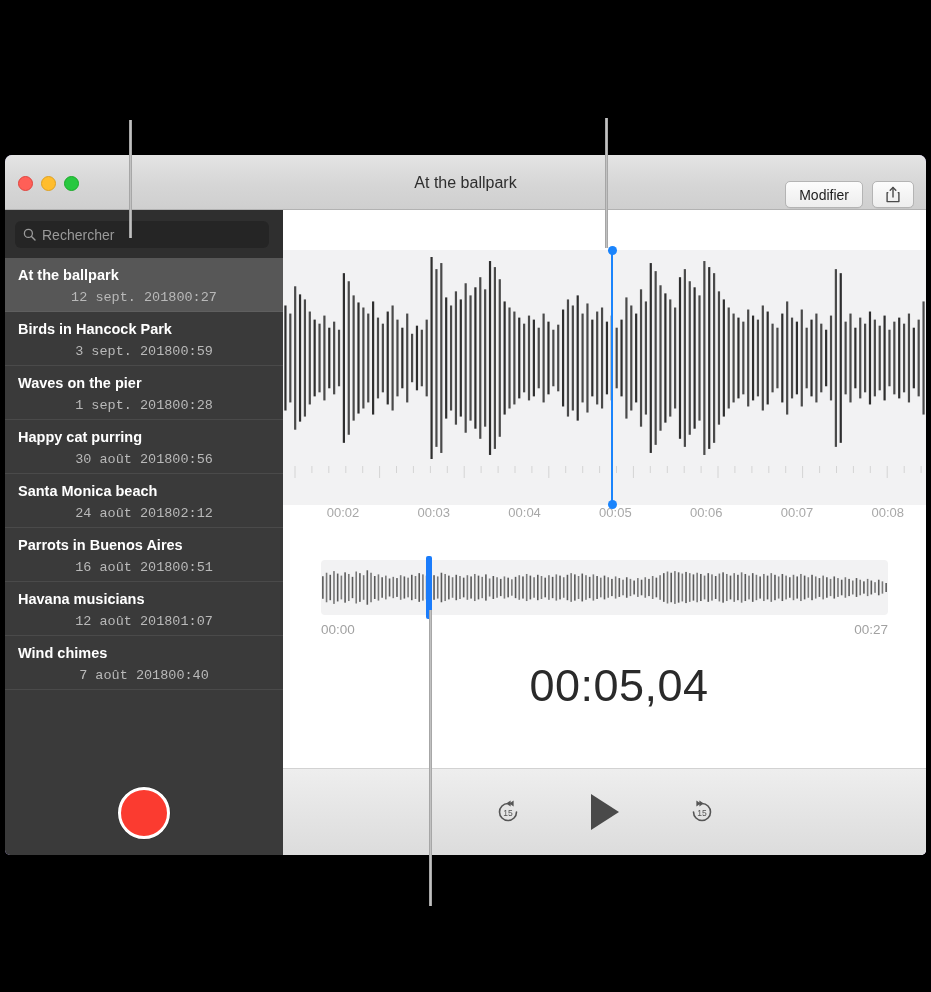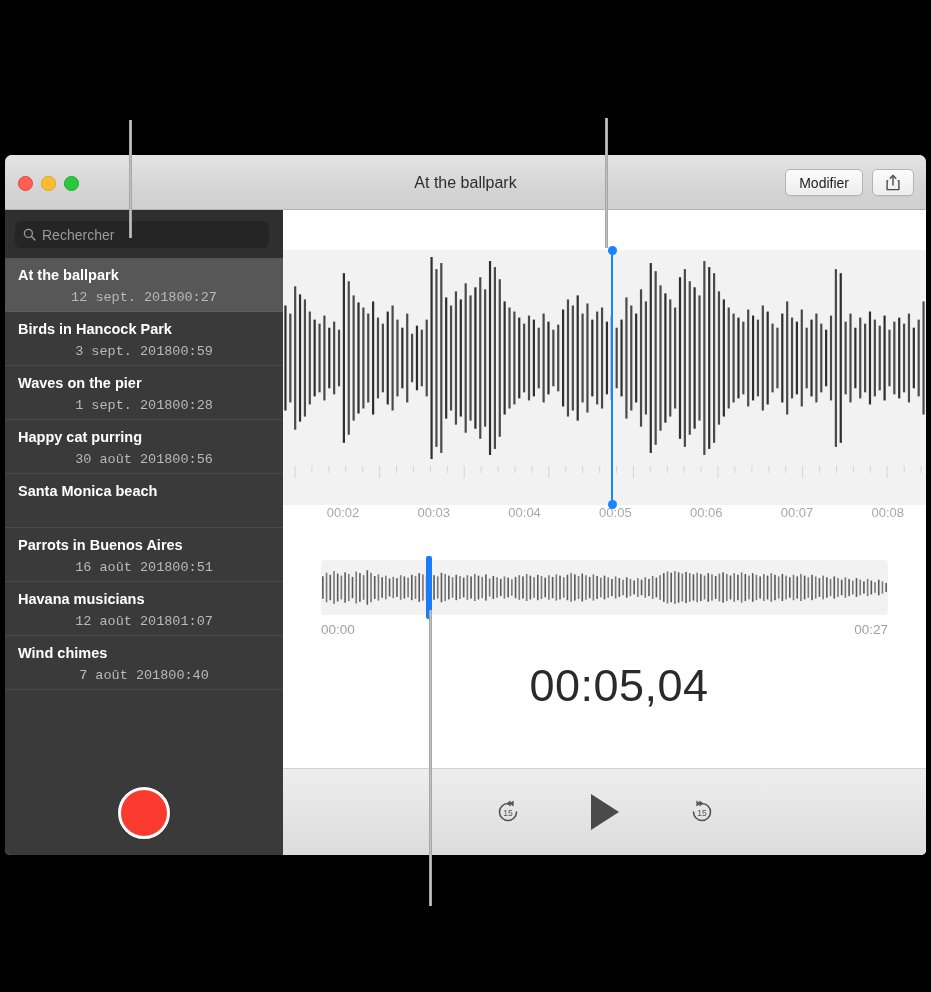--- a/index.html
+++ b/index.html
@@ -73,21 +73,21 @@
     height: 55px;
     line-height: 55px;
     text-align: center;
     font-size: 16px;
     color: #2e2e2e;
     font-weight: 400;
   }
 
   .toolbar-right {
     position: absolute;
-    right: 12px; top: 14px;
+    right: 12px; top: 26px;
     display: flex;
     align-items: flex-start;
     gap: 9px;
   }
   .tb-btn {
     background: linear-gradient(to bottom, #fcfcfc, #ededed);
     border: 1px solid #b4b4b4;
     border-radius: 5px;
     height: 27px;
     box-sizing: border-box;
@@ -386,20 +386,24 @@
         </div>
         <div class="memo-row">
           <div class="memo-title">Happy cat purring</div>
           <div class="memo-meta">
             <span class="memo-date">30 août 2018</span>
             <span class="memo-dur">00:56</span>
           </div>
         </div>
         <div class="memo-row">
           <div class="memo-title">Santa Monica beach</div>
+          <div class="memo-meta">
+            <span class="memo-date">24 août 2018</span>
+            <span class="memo-dur">02:12</span>
+          </div>
         </div>
         <div class="memo-row">
           <div class="memo-title">Parrots in Buenos Aires</div>
           <div class="memo-meta">
             <span class="memo-date">16 août 2018</span>
             <span class="memo-dur">00:51</span>
           </div>
         </div>
         <div class="memo-row">
           <div class="memo-title">Havana musicians</div>

